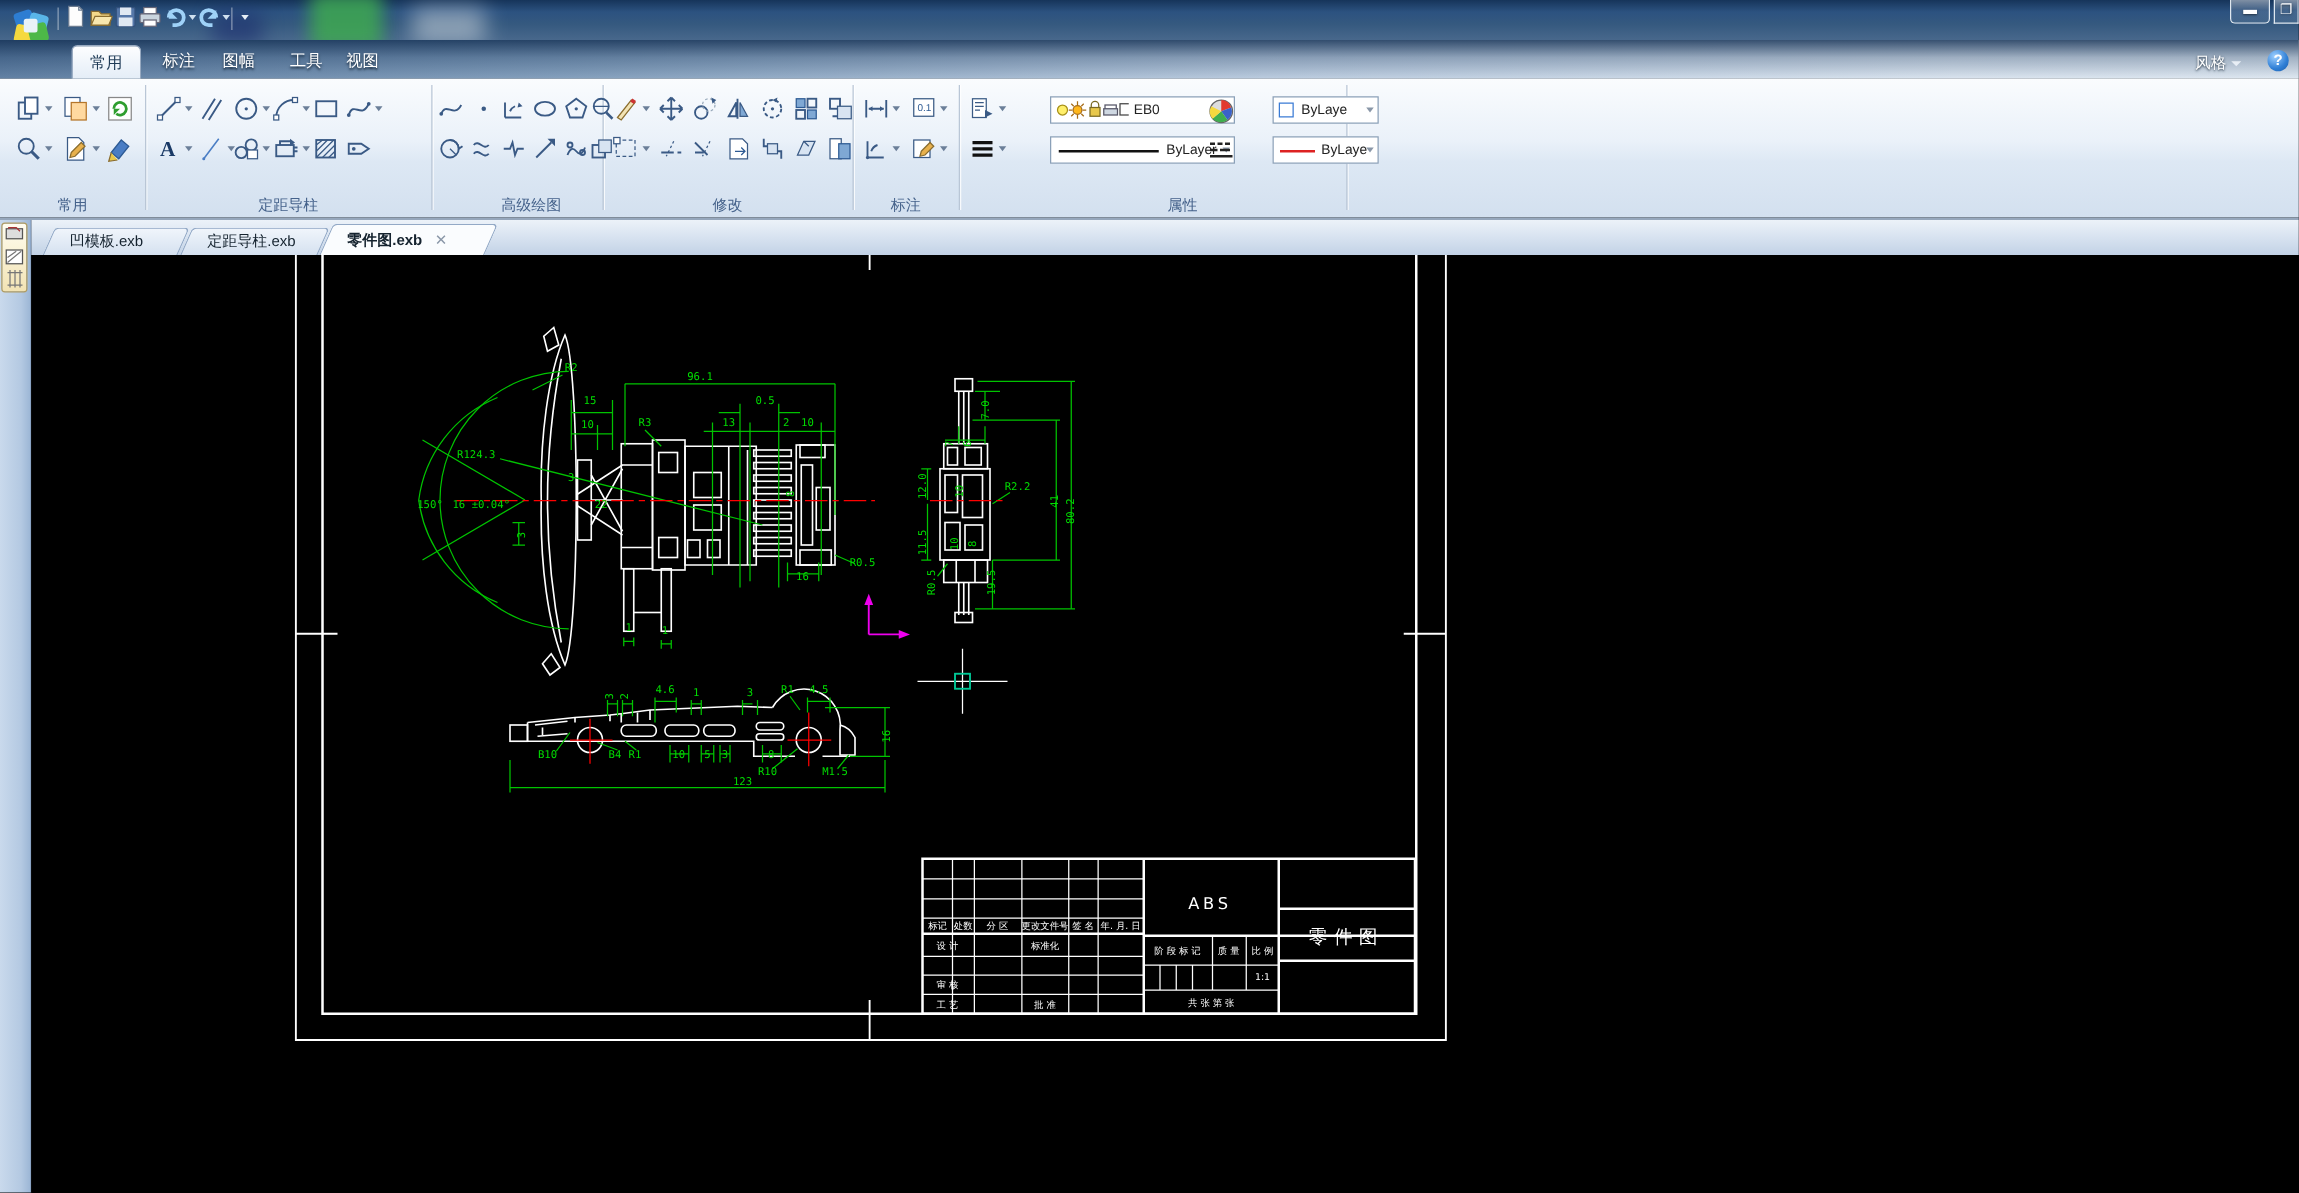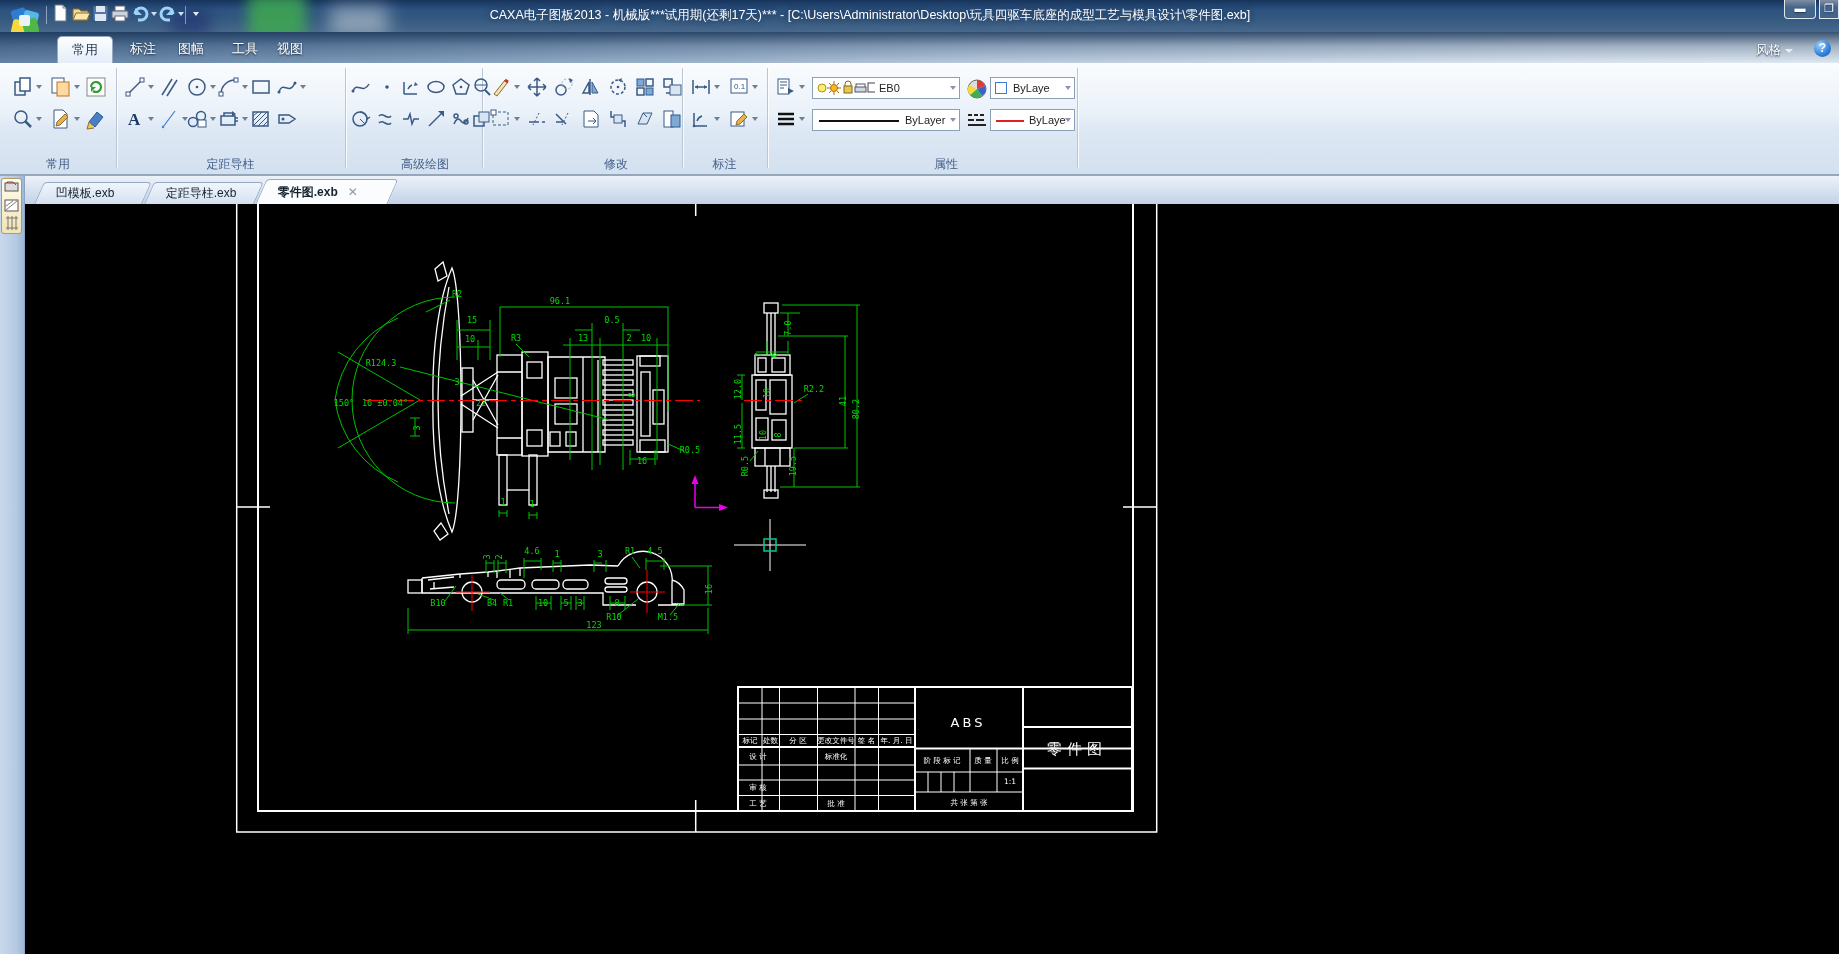--- a/index.html
+++ b/index.html
@@ -30,21 +30,21 @@
 #stylebtn .arr{display:inline-block;width:0;height:0;border-left:4px solid transparent;border-right:4px solid transparent;border-top:4px solid #e8eef5;margin-left:4px;vertical-align:middle;}
 #helpbtn{position:absolute; right:8px; top:8px; width:17px;height:17px;border-radius:50%;background:radial-gradient(circle at 35% 30%,#9fd0ff,#2f7fd6 60%,#1b5ca8);color:#fff;font-size:12px;font-weight:bold;text-align:center;line-height:17px;}
 
 #ribbon { position:absolute; left:0; top:63px; width:1839px; height:113px;
   background:linear-gradient(180deg,#fafcfe 0%,#eaf1f9 45%,#dde8f4 60%,#d3e0ef 100%); border-bottom:2px solid #96a7bc;}
 .gsep { position:absolute; top:5px; height:100px; width:1px; background:#b9c6d6; box-shadow:1px 0 0 rgba(255,255,255,.8);}
 .glabel { position:absolute; top:93px; height:16px; font-size:12px; color:#44618a; text-align:center; }
 .ic { position:absolute; width:22px; height:22px; }
 .ic svg{width:100%;height:100%;}
 .drop { position:absolute; width:0; height:0; border-left:3.5px solid transparent; border-right:3.5px solid transparent; border-top:4px solid #6b7f99; }
-.combo { position:absolute; height:22px; background:#fff; border:1px solid #8aa0b8; font-size:11px; color:#222; }
+.combo { position:absolute; height:22px; background:#fff; border:1px solid #8aa0b8; font-size:11px; color:#222;margin-left:28px; }
 .combo .ca { position:absolute; right:3px; top:8px; width:0;height:0;border-left:3.5px solid transparent;border-right:3.5px solid transparent;border-top:4px solid #8a97a8;}
 
 #doctabbar { position:absolute; left:25px; top:176px; width:1814px; height:28px;
   background:linear-gradient(180deg,#ecf2f9,#cfdcec 70%,#c2d2e6); }
 .dtab { position:absolute; bottom:0; height:22px; line-height:21px; font-size:12px; color:#15232f; padding:0 16px;
   background:linear-gradient(180deg,#f0f5fb,#d5e1f0); border:1px solid #93a9c6; border-bottom:none; border-radius:4px 4px 0 0; transform:skewX(-24deg); }
 .dtab > span { display:inline-block; transform:skewX(24deg); }
 .dtab.active { height:25px; line-height:24px; background:#fafcfe; font-weight:bold; }
 .dtab .x { margin-left:10px; color:#8a97a8; font-weight:normal; font-size:12px;}
 
@@ -56,21 +56,20 @@
 text.dim { font-family:"DejaVu Sans Mono",monospace; font-size:8.5px; fill:#00dc00; }
 text.tb { font-family:"DejaVu Sans",sans-serif; fill:#fff; }
 </style>
 </head>
 <body>
 
 <div id="titlebar">
   <div class="blob1"></div>
   <div class="blob2"></div>
   <div class="blob3"></div>
-  <div id="title-text">CAXA电子图板2013 - 机械版***试用期(还剩17天)*** - [C:\Users\Administrator\Desktop\玩具四驱车底座的成型工艺与模具设计\零件图.exb]</div>
   <div class="winbtn" style="left:1784px;width:32px;">
       <span>▬</span>
     </div>
   <div class="winbtn" style="left:1819px;width:20px;border-radius:0;">
       <span>❐</span>
     </div>
 </div>
 <div id="applogo">
   <svg viewBox="0 0 34 36">
     <rect x="4" y="6" width="15" height="15" rx="3" fill="#2d7dd2" transform="rotate(-18 11 13)"></rect>
@@ -133,21 +132,21 @@
 <div id="ribbon">
   <div class="gsep" style="left:116px"></div>
   <div class="gsep" style="left:345px"></div>
   <div class="gsep" style="left:482px"></div>
   <div class="gsep" style="left:682px"></div>
   <div class="gsep" style="left:767px"></div>
   <div class="gsep" style="left:1077px"></div>
   <div class="glabel" style="left:0;width:116px">常用</div>
   <div class="glabel" style="left:116px;width:229px">定距导柱</div>
   <div class="glabel" style="left:345px;width:160px">高级绘图</div>
-  <div class="glabel" style="left:500px;width:232px">修改</div>
+  <div class="glabel" style="left:466px;width:232px">修改</div>
   <div class="glabel" style="left:682px;width:85px">标注</div>
   <div class="glabel" style="left:767px;width:358px">属性</div>
   <div id="ribbon-icons">
       <svg class="ic" viewBox="0 0 22 22" style="left: 12px; top: 13px;">
         <rect x="3" y="6" width="10" height="13" stroke="#3a5a85" fill="none" stroke-width="1.5"></rect>
         <rect x="8" y="2" width="10" height="13" fill="#fff" stroke="#3a5a85" stroke-width="1.5"></rect>
       </svg>
       <span class="drop" style="left: 36px; top: 22px;"></span>
       <svg class="ic" viewBox="0 0 22 22" style="left: 50px; top: 13px;">
         <rect x="2" y="2" width="12" height="15" fill="#fff" stroke="#3a5a85"></rect>

